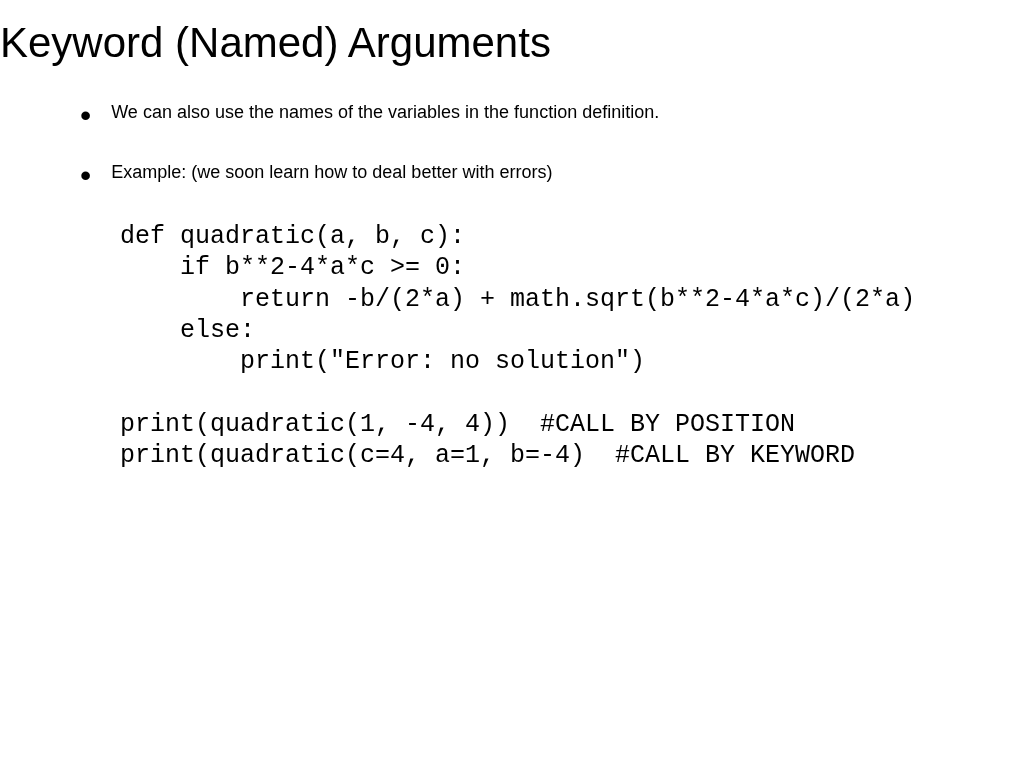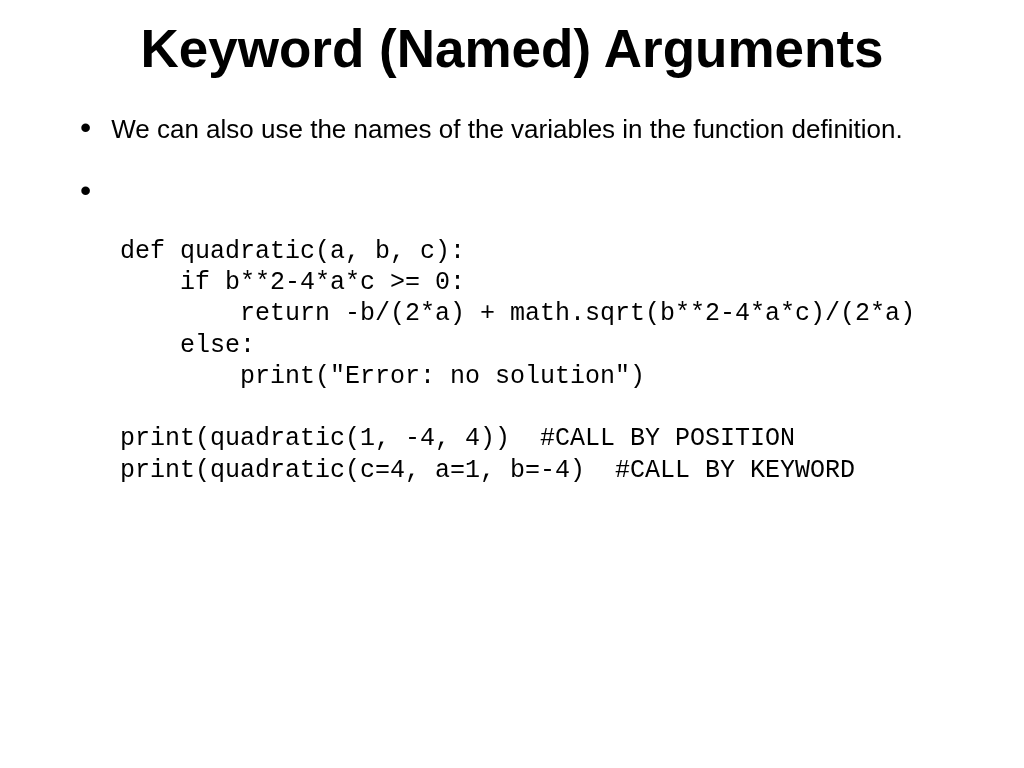--- a/index.html
+++ b/index.html
@@ -10,23 +10,22 @@
       background: #ffffff;
       font-family: Arial, Helvetica, sans-serif;
       color: #000000;
     }
     .slide {
       width: 100%;
       height: 100%;
       box-sizing: border-box;
     }
     .title {
-      text-align: center;
-      font-size: 53px;
-      font-weight: bold;
+      font-size: 42px;
+      font-weight: normal;
       line-height: 1.1;
       margin: 20px 0 35px 0;
     }
     .bullet-list {
       list-style: none;
       padding: 0;
       margin: 0 70px 0 80px;
     }
     .bullet-item {
       display: flex;
@@ -34,21 +33,21 @@
       margin-bottom: 30px;
     }
     .bullet-marker {
       font-size: 32px;
       line-height: 1;
       margin-right: 20px;
       margin-top: -2px;
       flex-shrink: 0;
     }
     .bullet-text {
-      font-size: 26px;
+      font-size: 18px;
       line-height: 1.25;
     }
     .code-block {
       font-family: "Courier New", Courier, monospace;
       font-size: 25px;
       white-space: pre;
       margin-left: 120px;
       margin-top: 12px;
       line-height: 1.25;
     }
@@ -59,20 +58,21 @@
 <div class="slide">
   <h1 class="title">Keyword (Named) Arguments</h1>
 
   <ul class="bullet-list">
     <li class="bullet-item">
       <span class="bullet-marker">•</span>
       <span class="bullet-text">We can also use the names of the variables in the function definition.</span>
     </li>
     <li class="bullet-item">
       <span class="bullet-marker">•</span>
+      <span class="bullet-text">Example:  (we soon learn how to deal better with errors)</span>
     </li>
   </ul>
 
   <div class="code-block">def quadratic(a, b, c):
     if b**2-4*a*c &gt;= 0:
         return -b/(2*a) + math.sqrt(b**2-4*a*c)/(2*a)
     else:
         print("Error: no solution")
 
 print(quadratic(1, -4, 4))  #CALL BY POSITION

